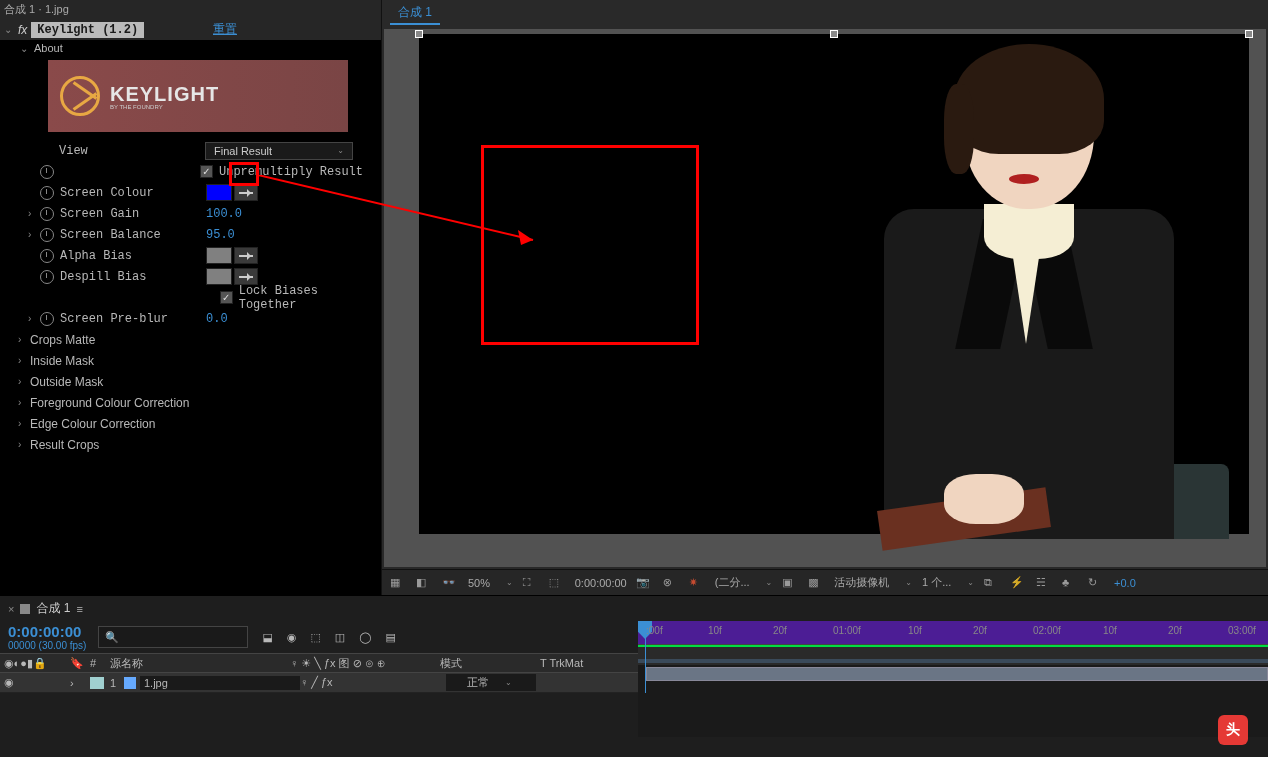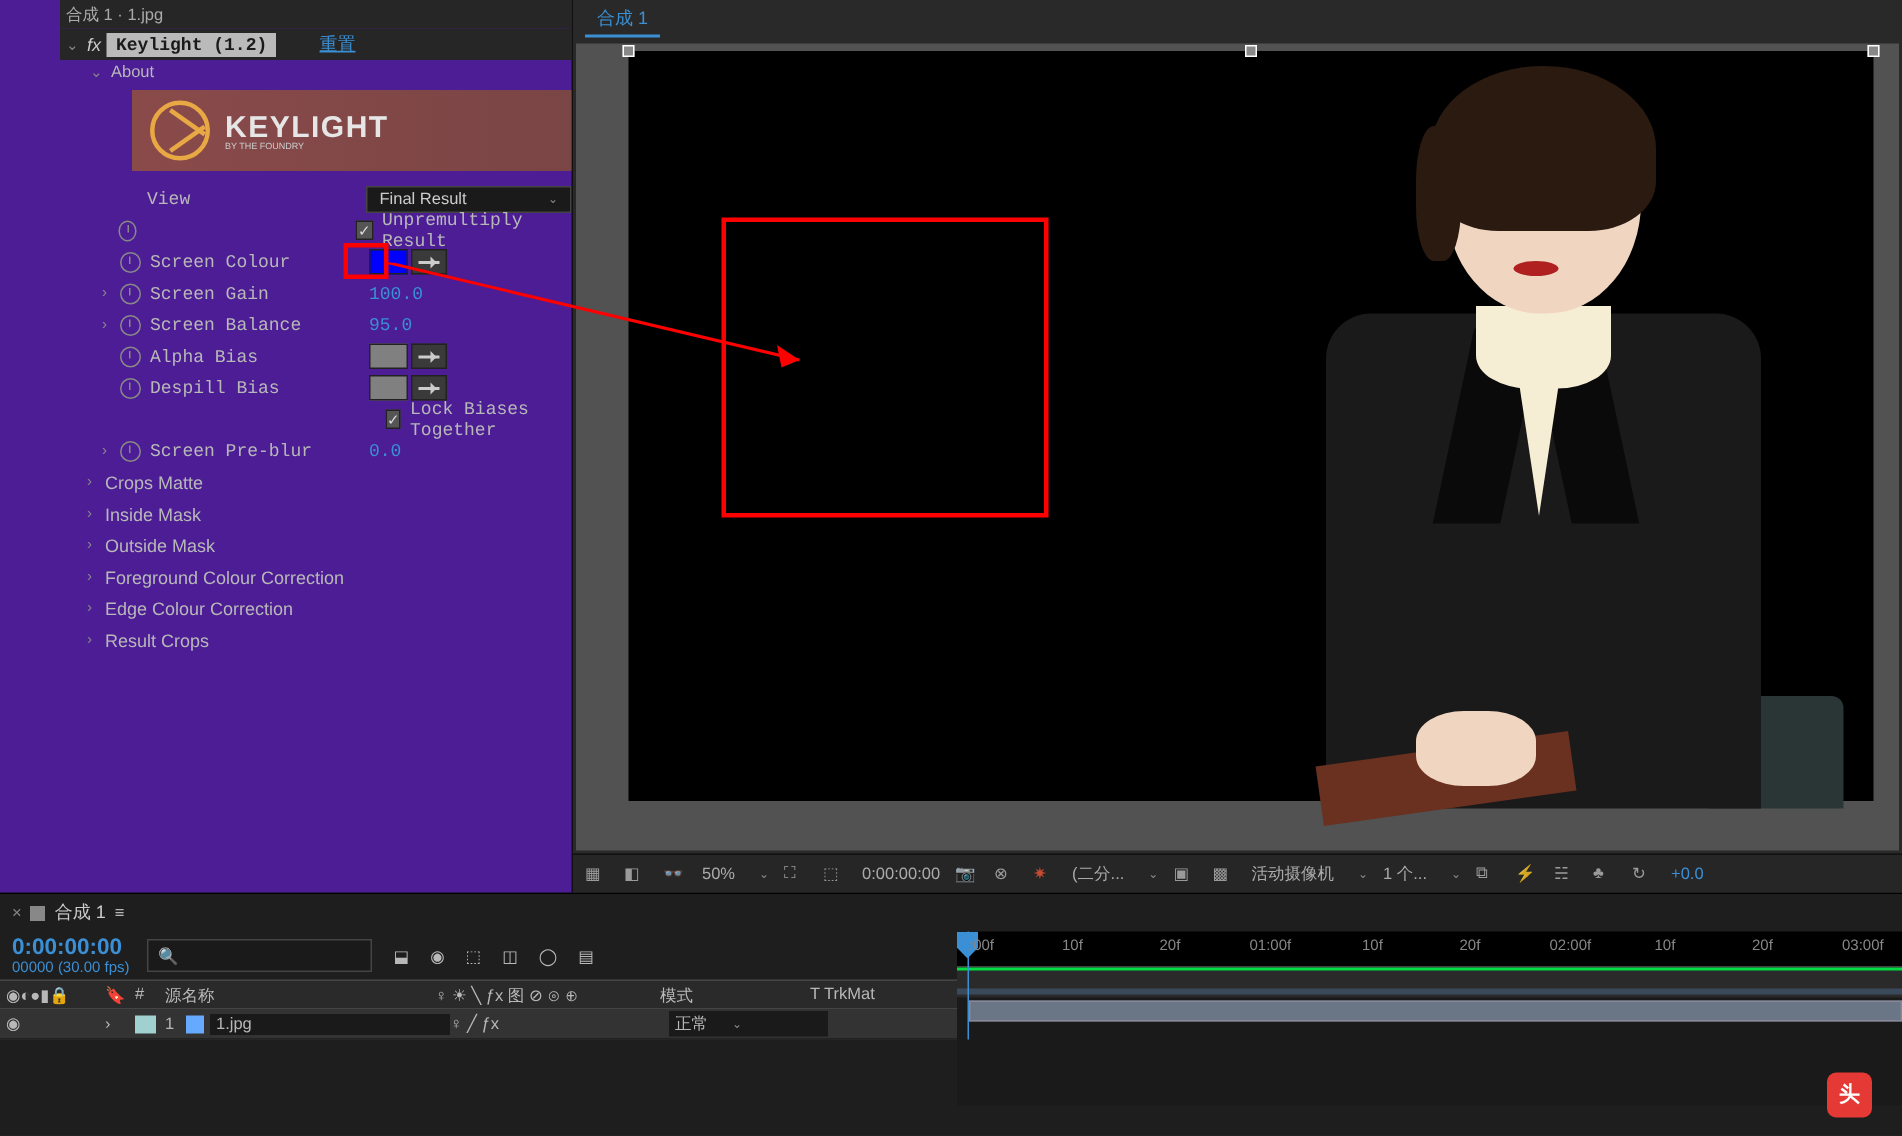--- a/index.html
+++ b/index.html
@@ -1,26 +1,26 @@
 <!DOCTYPE html>
 <html><head>
 <meta charset="utf-8">
 <style>
 * { margin: 0; padding: 0; box-sizing: border-box; font-family: 'Segoe UI', Tahoma, sans-serif; }
 body { background: #1e1e1e; width: 1268px; height: 757px; overflow: hidden; color: #b8b8b8; font-size: 11px; position: relative; }
 .top-area { display: flex; height: 595px; }
-.effects-panel { width: 382px; background: #4c1d95; border-right: 1px solid #111; overflow: hidden; padding-left: 40px; }
+.effects-panel { width: 382px; background: #000000; border-right: 1px solid #111; overflow: hidden; }
 .panel-header { background: #262626; padding: 2px 4px; font-size: 11px; color: #aaa; }
 .effect-title-row { display: flex; align-items: center; padding: 2px 4px; background: #262626; }
 .fx-badge { font-style: italic; font-size: 12px; color: #ccc; margin-right: 4px; }
 .effect-name { background: #bababa; color: #1a1a1a; font-family: 'Courier New', monospace; font-size: 12px; padding: 1px 6px; font-weight: bold; }
 .reset-link { color: #3b8fd4; margin-left: auto; margin-right: 140px; font-size: 12px; cursor: pointer; text-decoration: underline; }
 .about-row { padding: 2px 20px; display: flex; align-items: center; }
 .tw { color: #888; margin-right: 6px; font-size: 10px; display: inline-block; width: 8px; }
-.keylight-logo { margin: 4px 0 8px 48px; width: 300px; height: 54px; background: linear-gradient(to right, #8a4a4a, #7a4545); display: flex; align-items: center; padding: 0 12px; }
+.keylight-logo { margin: 4px 0 8px 48px; width: 300px; height: 72px; background: linear-gradient(to right, #8a4a4a, #7a4545); display: flex; align-items: center; padding: 0 12px; }
 .logo-circle { width: 40px; height: 40px; border: 3px solid #e8a843; border-radius: 50%; position: relative; margin-right: 10px; }
 .logo-circle::before { content: ''; position: absolute; width: 28px; height: 3px; background: #e8a843; top: 10px; left: 8px; transform: rotate(35deg); }
 .logo-circle::after { content: ''; position: absolute; width: 28px; height: 3px; background: #e8a843; bottom: 10px; left: 8px; transform: rotate(-35deg); }
 .logo-text { color: #e6e6e6; font-size: 20px; font-weight: 600; letter-spacing: 1px; }
 .logo-sub { font-size: 6px; color: #ccc; display: block; margin-top: -2px; }
 .prop-row { display: flex; align-items: center; padding: 2px 0 2px 28px; height: 21px; }
 .prop-expand { width: 12px; color: #888; font-size: 10px; }
 .stopwatch { width: 14px; height: 14px; border: 1px solid #888; border-radius: 50%; margin-right: 6px; position: relative; }
 .stopwatch::after { content: ''; position: absolute; width: 1px; height: 5px; background: #888; left: 5px; top: 2px; }
 .prop-label { flex: 0 0 146px; font-family: 'Courier New', monospace; font-size: 12px; }
@@ -63,21 +63,21 @@
 
 .timeline-area { height: 162px; background: #1e1e1e; border-top: 1px solid #000; }
 .tl-tabs { padding: 4px 8px; display: flex; align-items: center; gap: 6px; }
 .tl-tab { color: #ccc; font-size: 12px; }
 .tl-close { color: #888; }
 .tl-header { display: flex; padding: 2px 8px; align-items: center; }
 .timecode { color: #3b8fd4; font-size: 15px; font-weight: 600; }
 .fps-text { color: #3b8fd4; font-size: 10px; }
 .search-box { background: #1a1a1a; border: 1px solid #444; width: 150px; height: 22px; margin-left: 12px; display: flex; align-items: center; padding: 0 6px; }
 .tl-icons { display: flex; gap: 14px; margin-left: 14px; align-items: center; }
-.tl-ruler { position: relative; height: 24px; background: #000000; margin-left: 638px; border-bottom: 1px solid #444; }
+.tl-ruler { position: relative; height: 24px; background: #4c1d95; margin-left: 638px; border-bottom: 1px solid #444; }
 .ruler-tick { position: absolute; top: 4px; color: #888; font-size: 10px; }
 .playhead { position: absolute; left: 0; top: 0; width: 14px; height: 18px; background: #3b8fd4; clip-path: polygon(0 0, 100% 0, 100% 60%, 50% 100%, 0 60%); }
 .tl-cols { display: flex; height: 20px; background: #2a2a2a; border-top: 1px solid #444; border-bottom: 1px solid #444; align-items: center; font-size: 11px; }
 .tl-layer-row { display: flex; height: 20px; background: #333; align-items: center; font-size: 11px; border-bottom: 1px solid #222; }
 .layer-bar-area { flex: 1; background: #1a1a1a; position: relative; height: 100%; }
 .layer-bar { position: absolute; left: 8px; right: 0; top: 2px; height: 14px; background: #6a7585; border: 1px solid #889; }
 
 .watermark { position: absolute; right: 20px; bottom: 12px; display: flex; align-items: center; gap: 6px; color: #fff; font-size: 24px; font-family: 'Microsoft YaHei', sans-serif; }
 .wm-icon { width: 30px; height: 30px; background: #e53935; border-radius: 6px; display: flex; align-items: center; justify-content: center; color: #fff; font-size: 14px; font-weight: bold; }
 
@@ -298,21 +298,21 @@
         <span>T  TrkMat</span>
       </div>
       <div class="tl-layer-row">
         <span style="width:70px;padding-left:4px">◉</span>
         <span style="width:20px">›</span>
         <span style="width:14px;height:12px;background:#a0d0d0;margin-right:6px"></span>
         <span style="width:14px">1</span>
         <span style="width:12px;height:12px;background:#6af;margin-right:4px"></span>
         <span style="width:160px;background:#1a1a1a;padding:1px 4px">1.jpg</span>
         <span style="width:146px">♀  ╱ ƒx</span>
-        <div class="tb-dd" style="width:106px;background:#1a1a1a;padding:1px 4px">
+        <div class="tb-dd" style="width:90px;background:#1a1a1a;padding:1px 21px">
             <span>正常</span>
             <span class="dd-arrow">⌄</span>
           </div>
       </div>
     </div>
     <div style="flex:1;position:relative">
       <div class="tl-ruler" style="margin-left:0">
         <div class="playhead"></div>
         <span class="ruler-tick" style="left:8px">:00f</span>
         <span class="ruler-tick" style="left:70px">10f</span>

